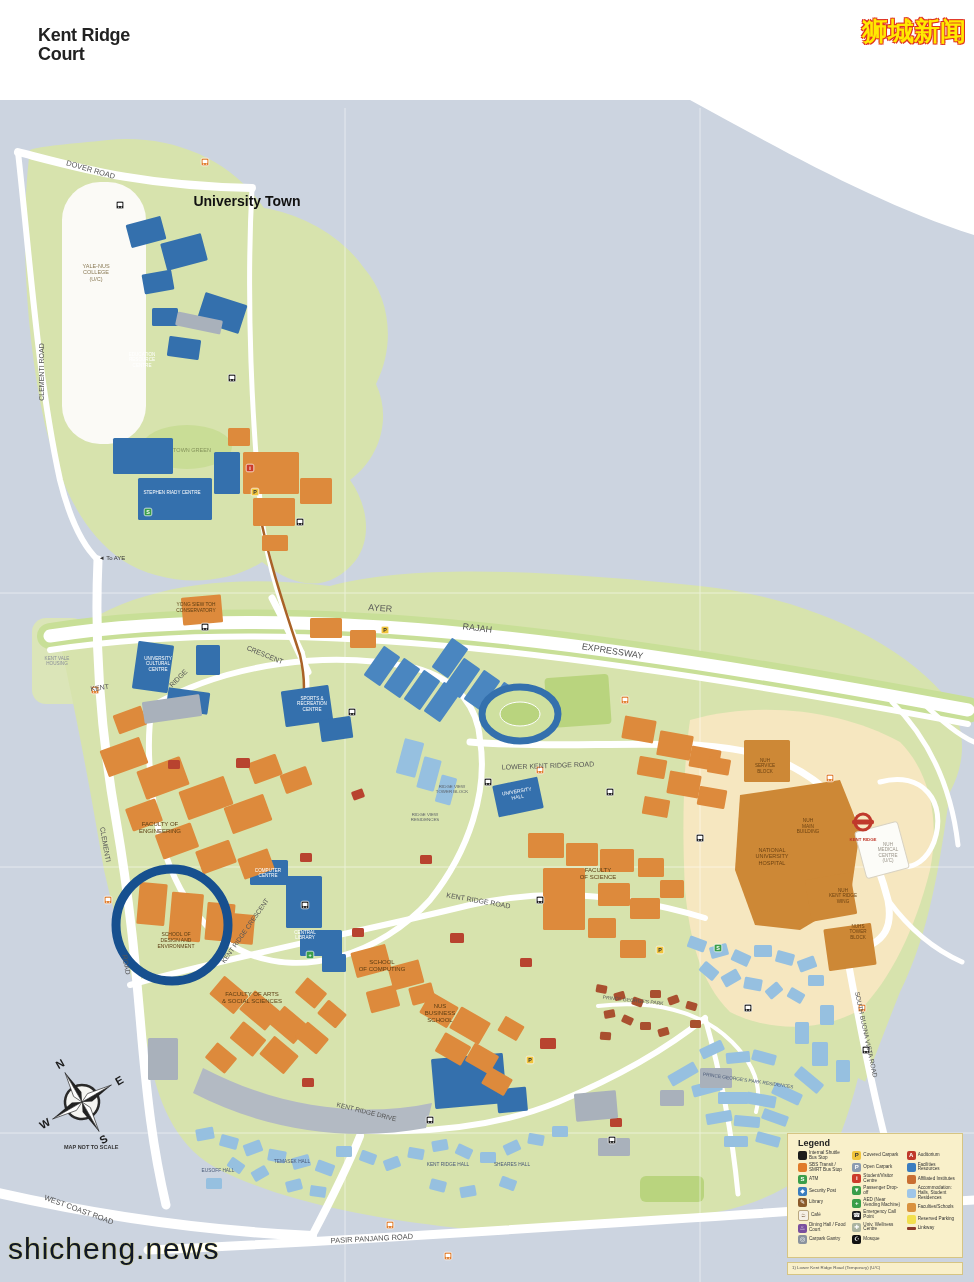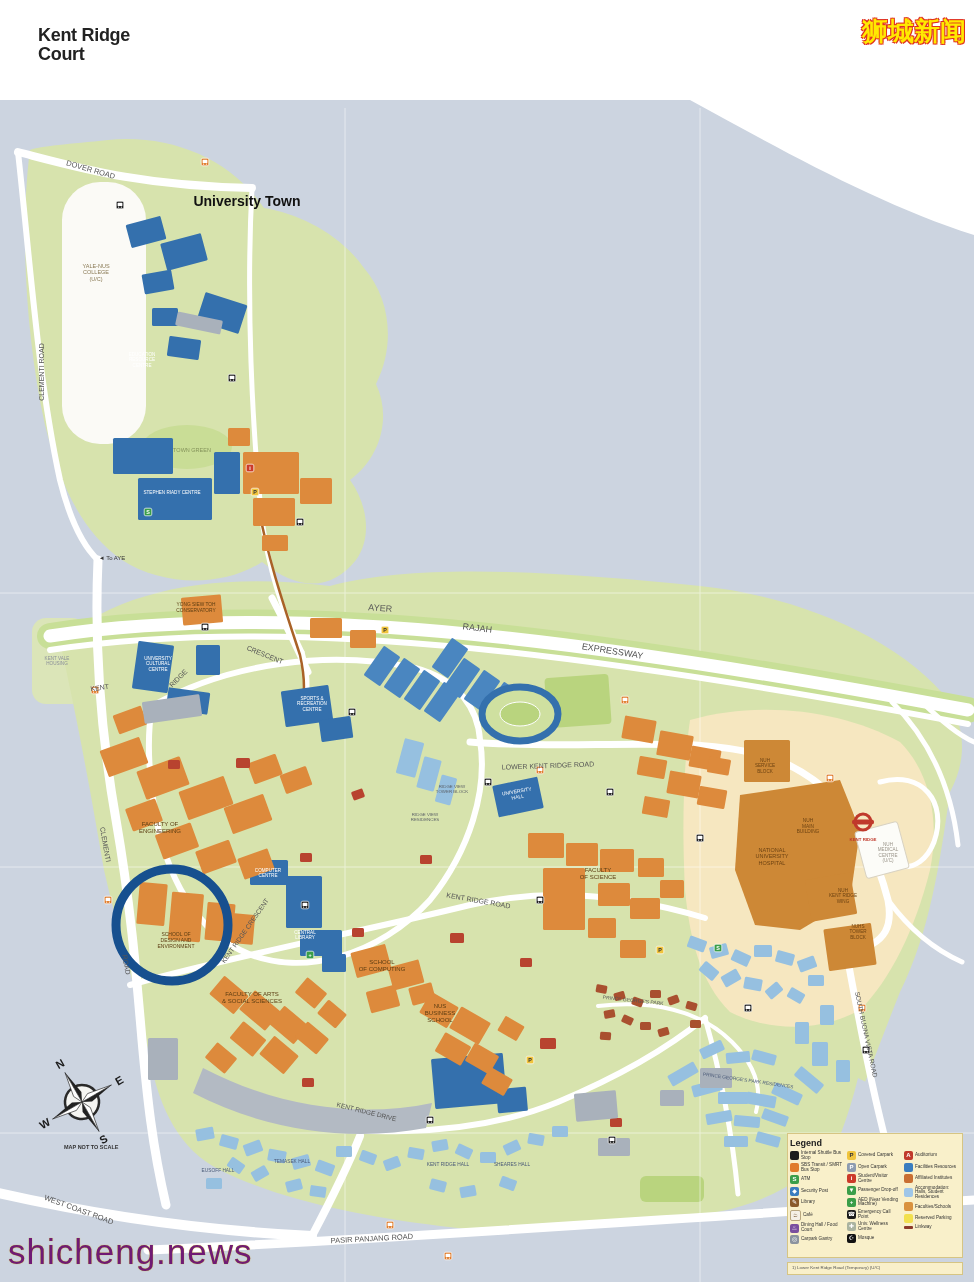--- a/index.html
+++ b/index.html
@@ -3,24 +3,24 @@
 <meta charset="utf-8">
 <style>
   html,body{margin:0;padding:0;background:#ffffff;}
   body{font-family:"Liberation Sans","DejaVu Sans",sans-serif;}
   #page{position:relative;width:974px;height:1282px;background:#ffffff;overflow:hidden;}
   #map-svg{position:absolute;left:0;top:0;}
   .title-block{position:absolute;left:38px;top:26px;color:#222;font-weight:bold;
     font-size:18px;line-height:1.08;letter-spacing:-0.3px;}
   .wm-cn{position:absolute;right:8px;top:14px;font-size:26px;font-weight:bold;color:#ffe900;
     text-shadow:-1px -1px 0 #e03020,1px -1px 0 #e03020,-1px 1px 0 #e03020,1px 1px 0 #e03020;}
-  .wm-site{position:absolute;left:8px;top:1232px;font-size:35px;color:#701a75;
+  .wm-site{position:absolute;left:8px;top:1232px;font-size:30px;color:#0f172a;
     text-shadow:0 0 1px #cdb900;letter-spacing:1px;}
   #legend{position:absolute;left:787px;top:1133px;width:176px;height:125px;
-    background:#f9f0ca;border:1px solid #d6c583;box-sizing:border-box;padding:4px 5px 2px 2px;}
+    background:#f9f0ca;border:1px solid #d6c583;box-sizing:border-box;padding:4px 5px 2px 10px;}
   #legend .lg-title{font-size:9px;font-weight:bold;color:#222;margin-bottom:3px;}
   #legend .lg-cols{display:flex;gap:4px;}
   #legend .lg-col{flex:1;display:flex;flex-direction:column;gap:2.5px;}
   .lg-item{display:flex;align-items:center;gap:2px;}
   .lg-ic{width:9px;height:9px;border-radius:2px;flex:0 0 9px;display:flex;align-items:center;
     justify-content:center;font-size:6px;line-height:9px;font-weight:bold;}
   .lg-line{width:9px;height:3px;flex:0 0 9px;border-radius:1px;}
   .lg-lb{font-size:4.6px;line-height:1.05;color:#333;}
   #legend-footnote{position:absolute;left:787px;top:1262px;width:176px;height:13px;
     background:#f9f0ca;border:1px solid #d6c583;box-sizing:border-box;

